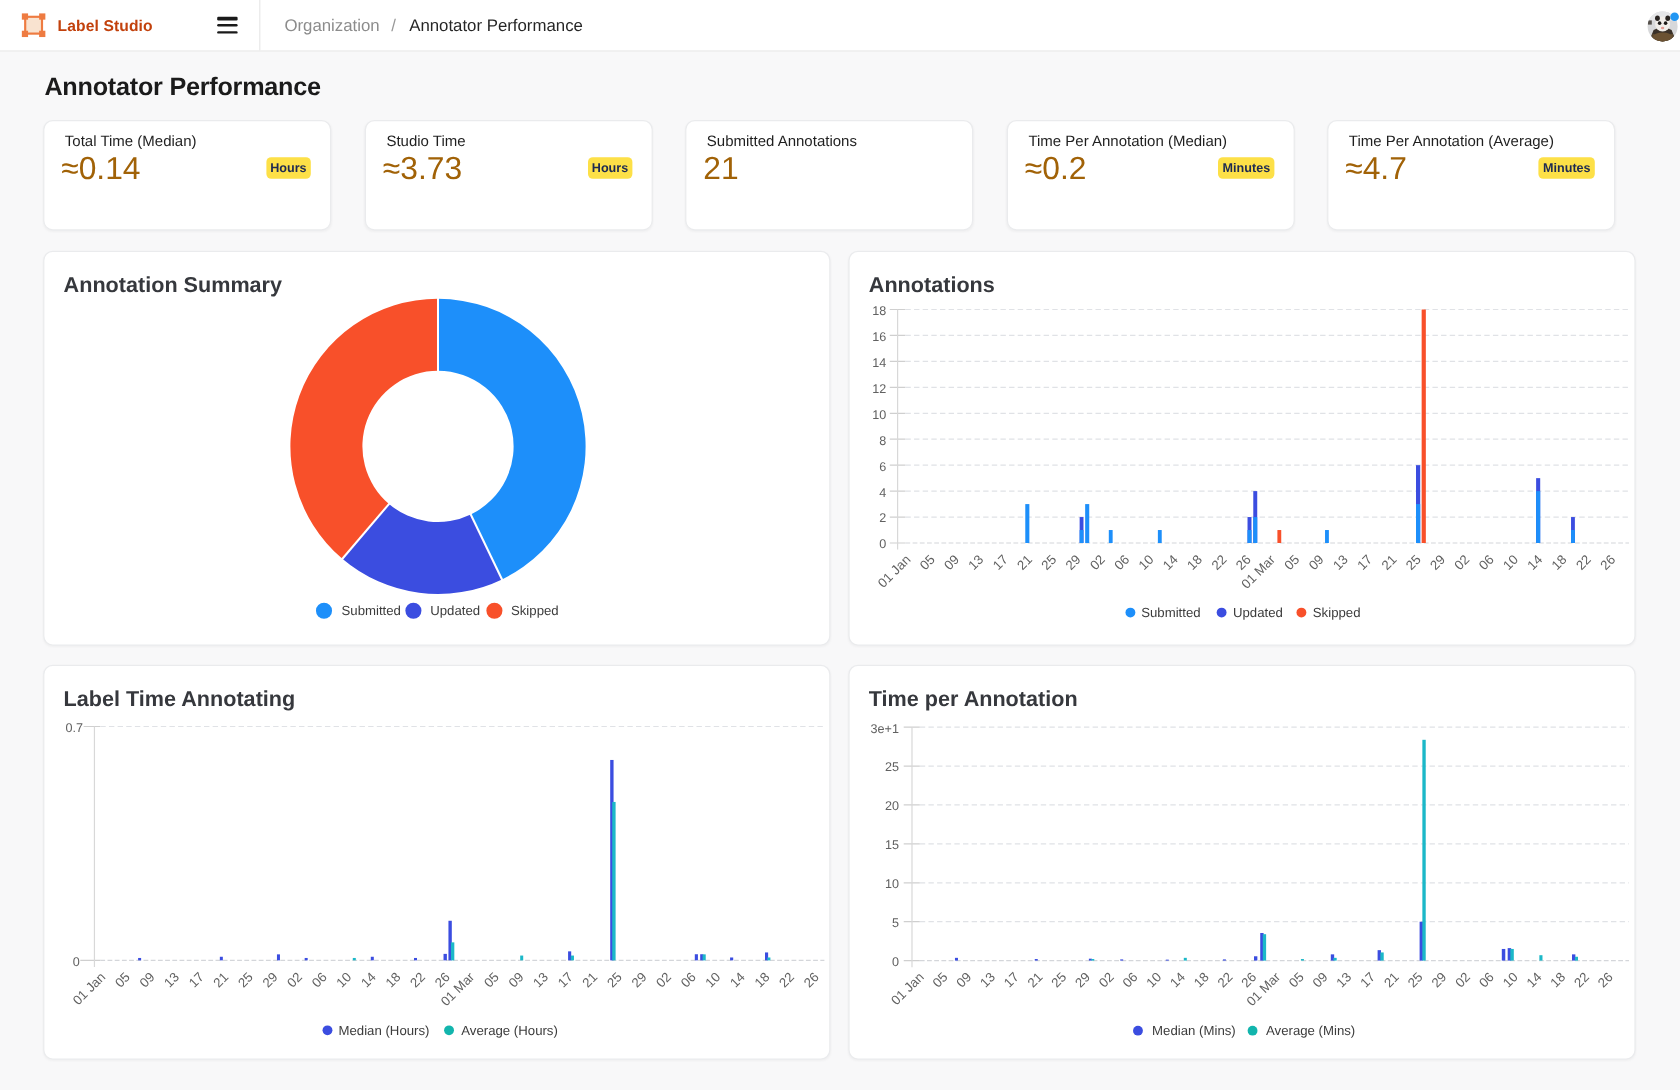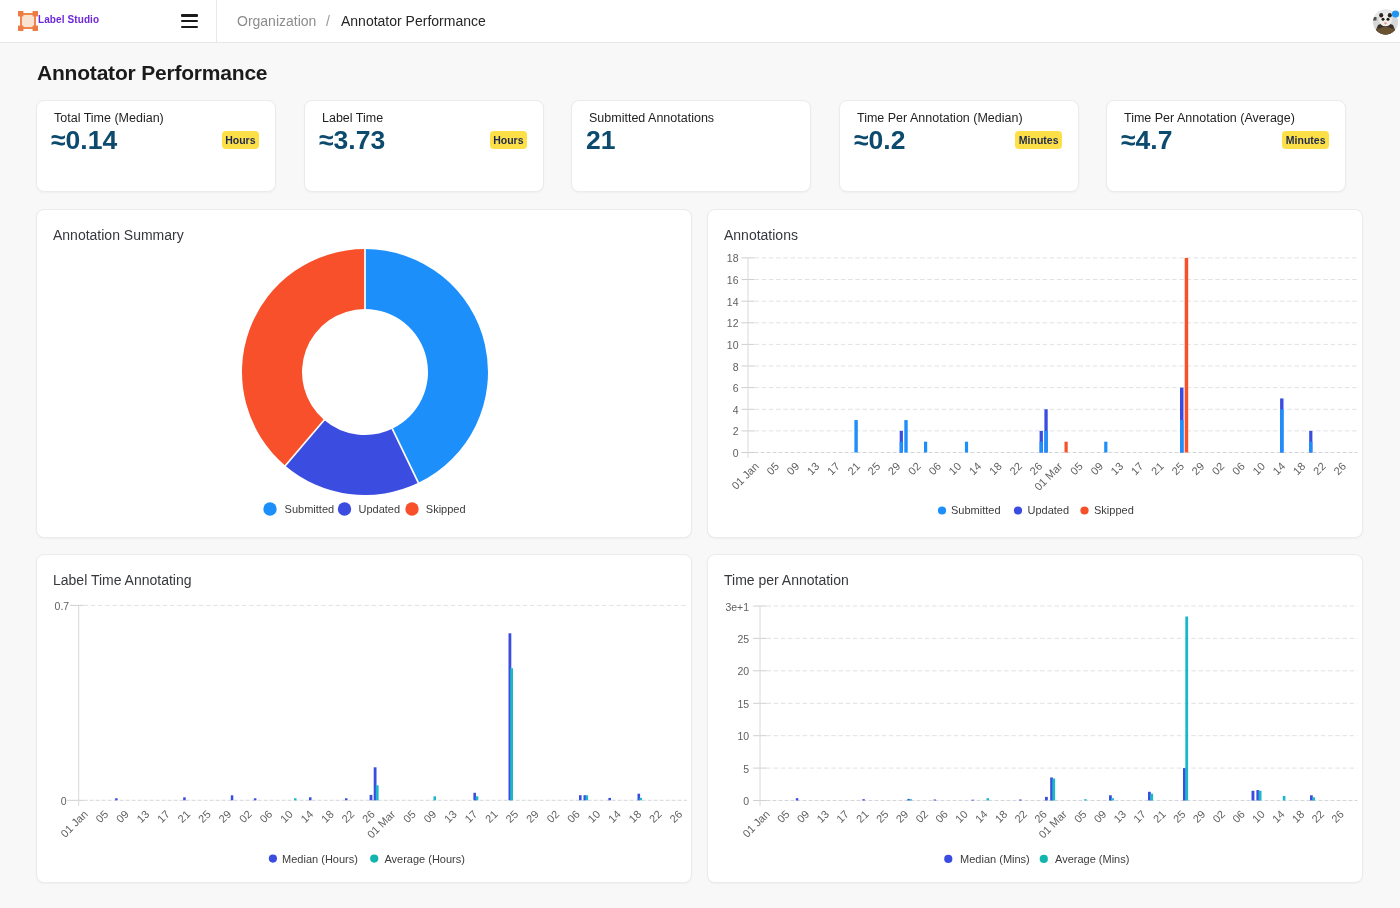--- a/index.html
+++ b/index.html
@@ -1,33 +1,33 @@
 <!DOCTYPE html>
 <html><head><meta charset="utf-8"><title>Annotator Performance</title>
 <style>
 html,body{margin:0;padding:0}
 body{width:1400px;height:908px;background:#f8f8f9;font-family:"Liberation Sans",sans-serif;position:relative;overflow:hidden}
 .hdr{position:absolute;left:0;top:0;width:1400px;height:42px;background:#fff;border-bottom:1px solid #e8e8e8}
 .logo{position:absolute;left:18px;top:11px}
-.brand{position:absolute;left:38px;top:14px;font-size:10px;font-weight:bold;color:#6d28d9;letter-spacing:0.1px}
+.brand{position:absolute;left:48px;top:14px;font-size:13px;font-weight:bold;color:#c2410c;letter-spacing:0.1px}
 .burger{position:absolute;left:181px;top:14px}
 .burger div{width:17px;height:2.6px;background:#1a1a1a;border-radius:1px;margin-bottom:3.3px}
 .hdiv{position:absolute;left:216px;top:0;width:1px;height:42px;background:#e8e8e8}
 .bc1{position:absolute;left:237px;top:13px;font-size:14px;color:#8c8c8c}
 .bcs{position:absolute;left:326px;top:13px;font-size:14px;color:#999}
 .bc2{position:absolute;left:341px;top:13px;font-size:14px;color:#262626}
 .avatar{position:absolute;left:1372px;top:5px}
 h1{position:absolute;left:37px;top:61px;font-size:21px;letter-spacing:-0.2px;font-weight:bold;color:#1b1b1b;margin:0}
 .card{position:absolute;background:#fff;border:1px solid #eaebed;border-radius:8px;box-sizing:border-box;box-shadow:0 1px 2px rgba(0,0,0,0.04)}
 .stat{top:100px;width:240px;height:92px}
 .st{position:absolute;left:17px;top:10px;font-size:12.5px;font-weight:500;color:#1f1f1f}
-.sv{position:absolute;left:14px;top:24px;font-size:26.5px;font-weight:bold;color:#0c4a6e}
+.sv{position:absolute;left:14px;top:24px;font-size:26.5px;font-weight:normal;color:#a16207}
 .badge{position:absolute;right:16px;top:30px;height:18px;line-height:18px;padding:0 3.5px;background:#fde047;border-radius:4px;font-size:10.5px;font-weight:bold;color:#1d2951}
 .chart{width:656px;height:329px}
-.ct{position:absolute;left:16px;top:17px;font-size:14px;font-weight:normal;color:#36383d}
+.ct{position:absolute;left:16px;top:17px;font-size:18px;font-weight:bold;color:#36383d}
 .cs{position:absolute;left:0;top:0}
 </style></head>
 <body>
 <div class="hdr">
  <div class="logo"><svg width="20" height="20" viewBox="0 0 20 20">
 <rect x="2.5" y="2.5" width="15" height="15" fill="#f9e3d0"></rect>
 <rect x="3" y="3" width="14" height="14" fill="none" stroke="#ee7b41" stroke-width="1.8"></rect>
 <rect x="0" y="0" width="5.4" height="5.4" fill="#ee7b41"></rect>
 <rect x="14.6" y="0" width="5.4" height="5.4" fill="#ee7b41"></rect>
 <rect x="0" y="14.6" width="5.4" height="5.4" fill="#ee7b41"></rect>
@@ -66,21 +66,21 @@
 <circle cx="23.5" cy="9" r="3.6" fill="#2196f3"></circle>
 </svg></div>
 </div>
 <h1>Annotator Performance</h1>
 <div class="card stat" style="left:36px">
     <div class="st">Total Time (Median)</div>
     <div class="sv">≈0.14</div>
     <div class="badge">Hours</div>
   </div>
 <div class="card stat" style="left:304px">
-    <div class="st">Label Time</div>
+    <div class="st">Studio Time</div>
     <div class="sv">≈3.73</div>
     <div class="badge">Hours</div>
   </div>
 <div class="card stat" style="left:571px">
     <div class="st">Submitted Annotations</div>
     <div class="sv">21</div>
   </div>
 <div class="card stat" style="left:839px">
     <div class="st">Time Per Annotation (Median)</div>
     <div class="sv">≈0.2</div>

